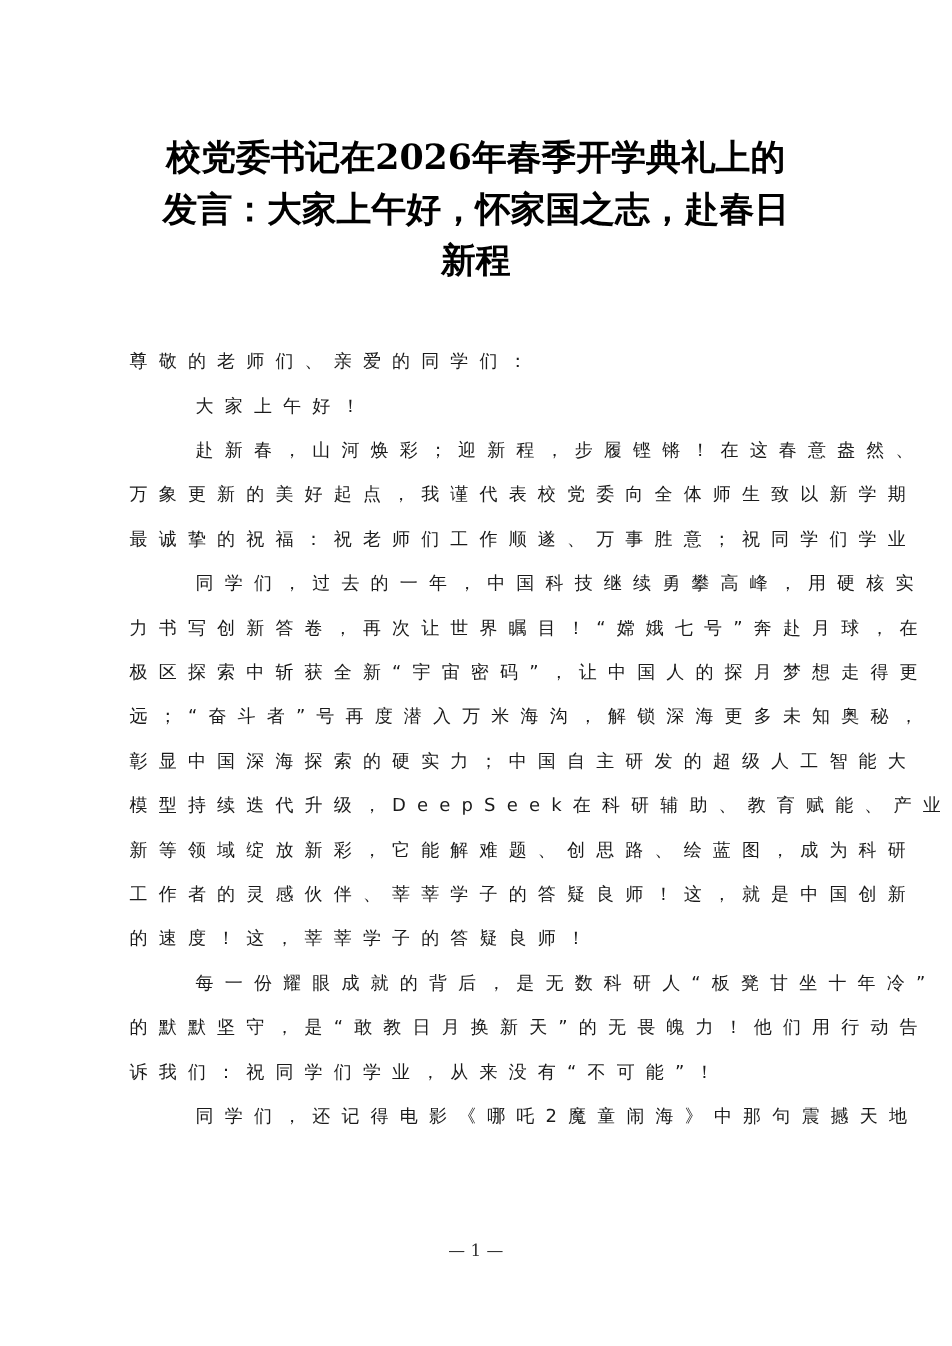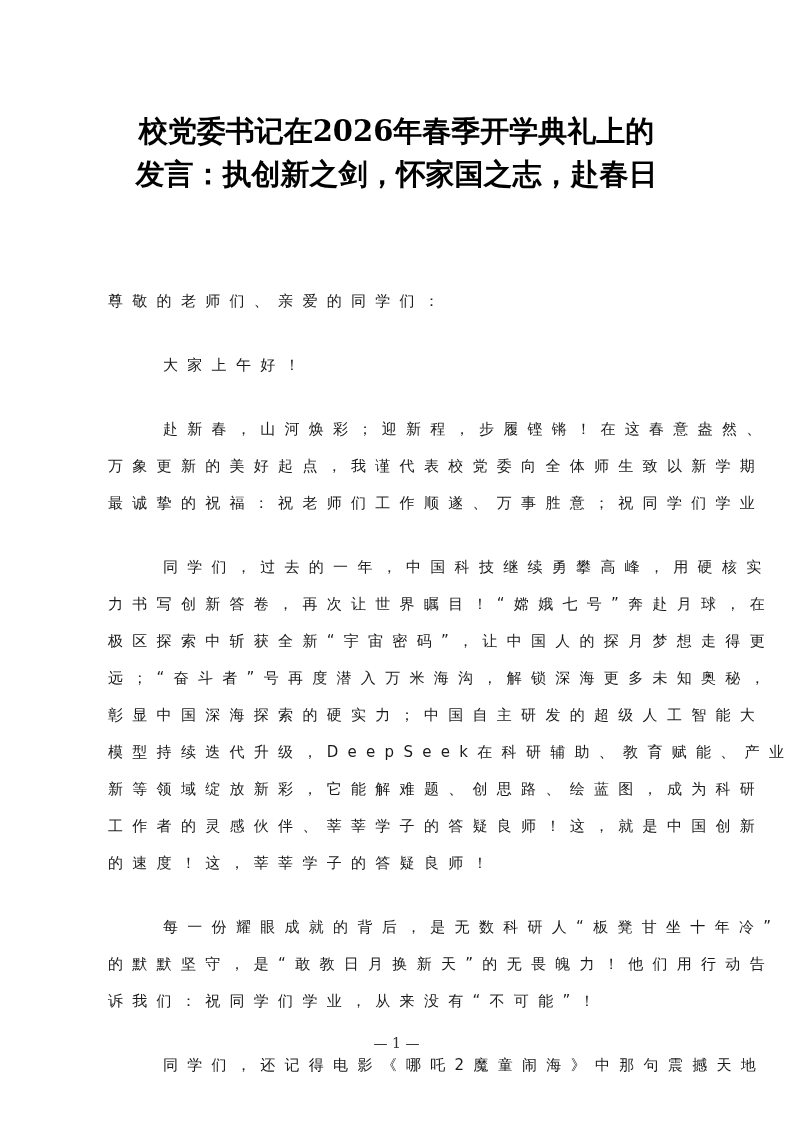--- a/index.html
+++ b/index.html
@@ -12,33 +12,34 @@
     font-weight: bold; font-size: 29px; line-height: 43px; color: #000;
   }
   .title span { display: block; }
   .body {
     position: absolute; left: 108px; top: 283px; width: 584px;
     font-family: "DejaVu Sans", "Liberation Sans", sans-serif;
     font-size: 15px; line-height: 37px; color: #1a1a1a;
     letter-spacing: 9.3px;
   }
   .line { display: block; white-space: nowrap; height: 37px; }
-  .indent { padding-left: 55px; margin-top: 27px; }
+  .indent { padding-left: 55px; }
   .footer {
     position: absolute; left: 0; top: 1035px; width: 793px; text-align: center;
     font-family: "DejaVu Serif", "Liberation Serif", serif; font-size: 14px; color: #333;
   }
 </style>
 </head>
 <body>
 
 <div class="page">
   <div class="title">
     <span>校党委书记在2026年春季开学典礼上的</span>
-    <span>发言：执创新之剑，怀家国之志，赴春日</span>
+    <span>发言：大家上午好，怀家国之志，赴春日</span>
+    <span>新程</span>
   </div>
 
   <div class="body" id="body">
       <span class="line">尊敬的老师们、亲爱的同学们：</span>
       <span class="line indent">大家上午好！</span>
       <span class="line indent">赴新春，山河焕彩；迎新程，步履铿锵！在这春意盎然、</span>
       <span class="line">万象更新的美好起点，我谨代表校党委向全体师生致以新学期</span>
       <span class="line">最诚挚的祝福：祝老师们工作顺遂、万事胜意；祝同学们学业</span>
       <span class="line indent">同学们，过去的一年，中国科技继续勇攀高峰，用硬核实</span>
       <span class="line">力书写创新答卷，再次让世界瞩目！“嫦娥七号”奔赴月球，在</span>

